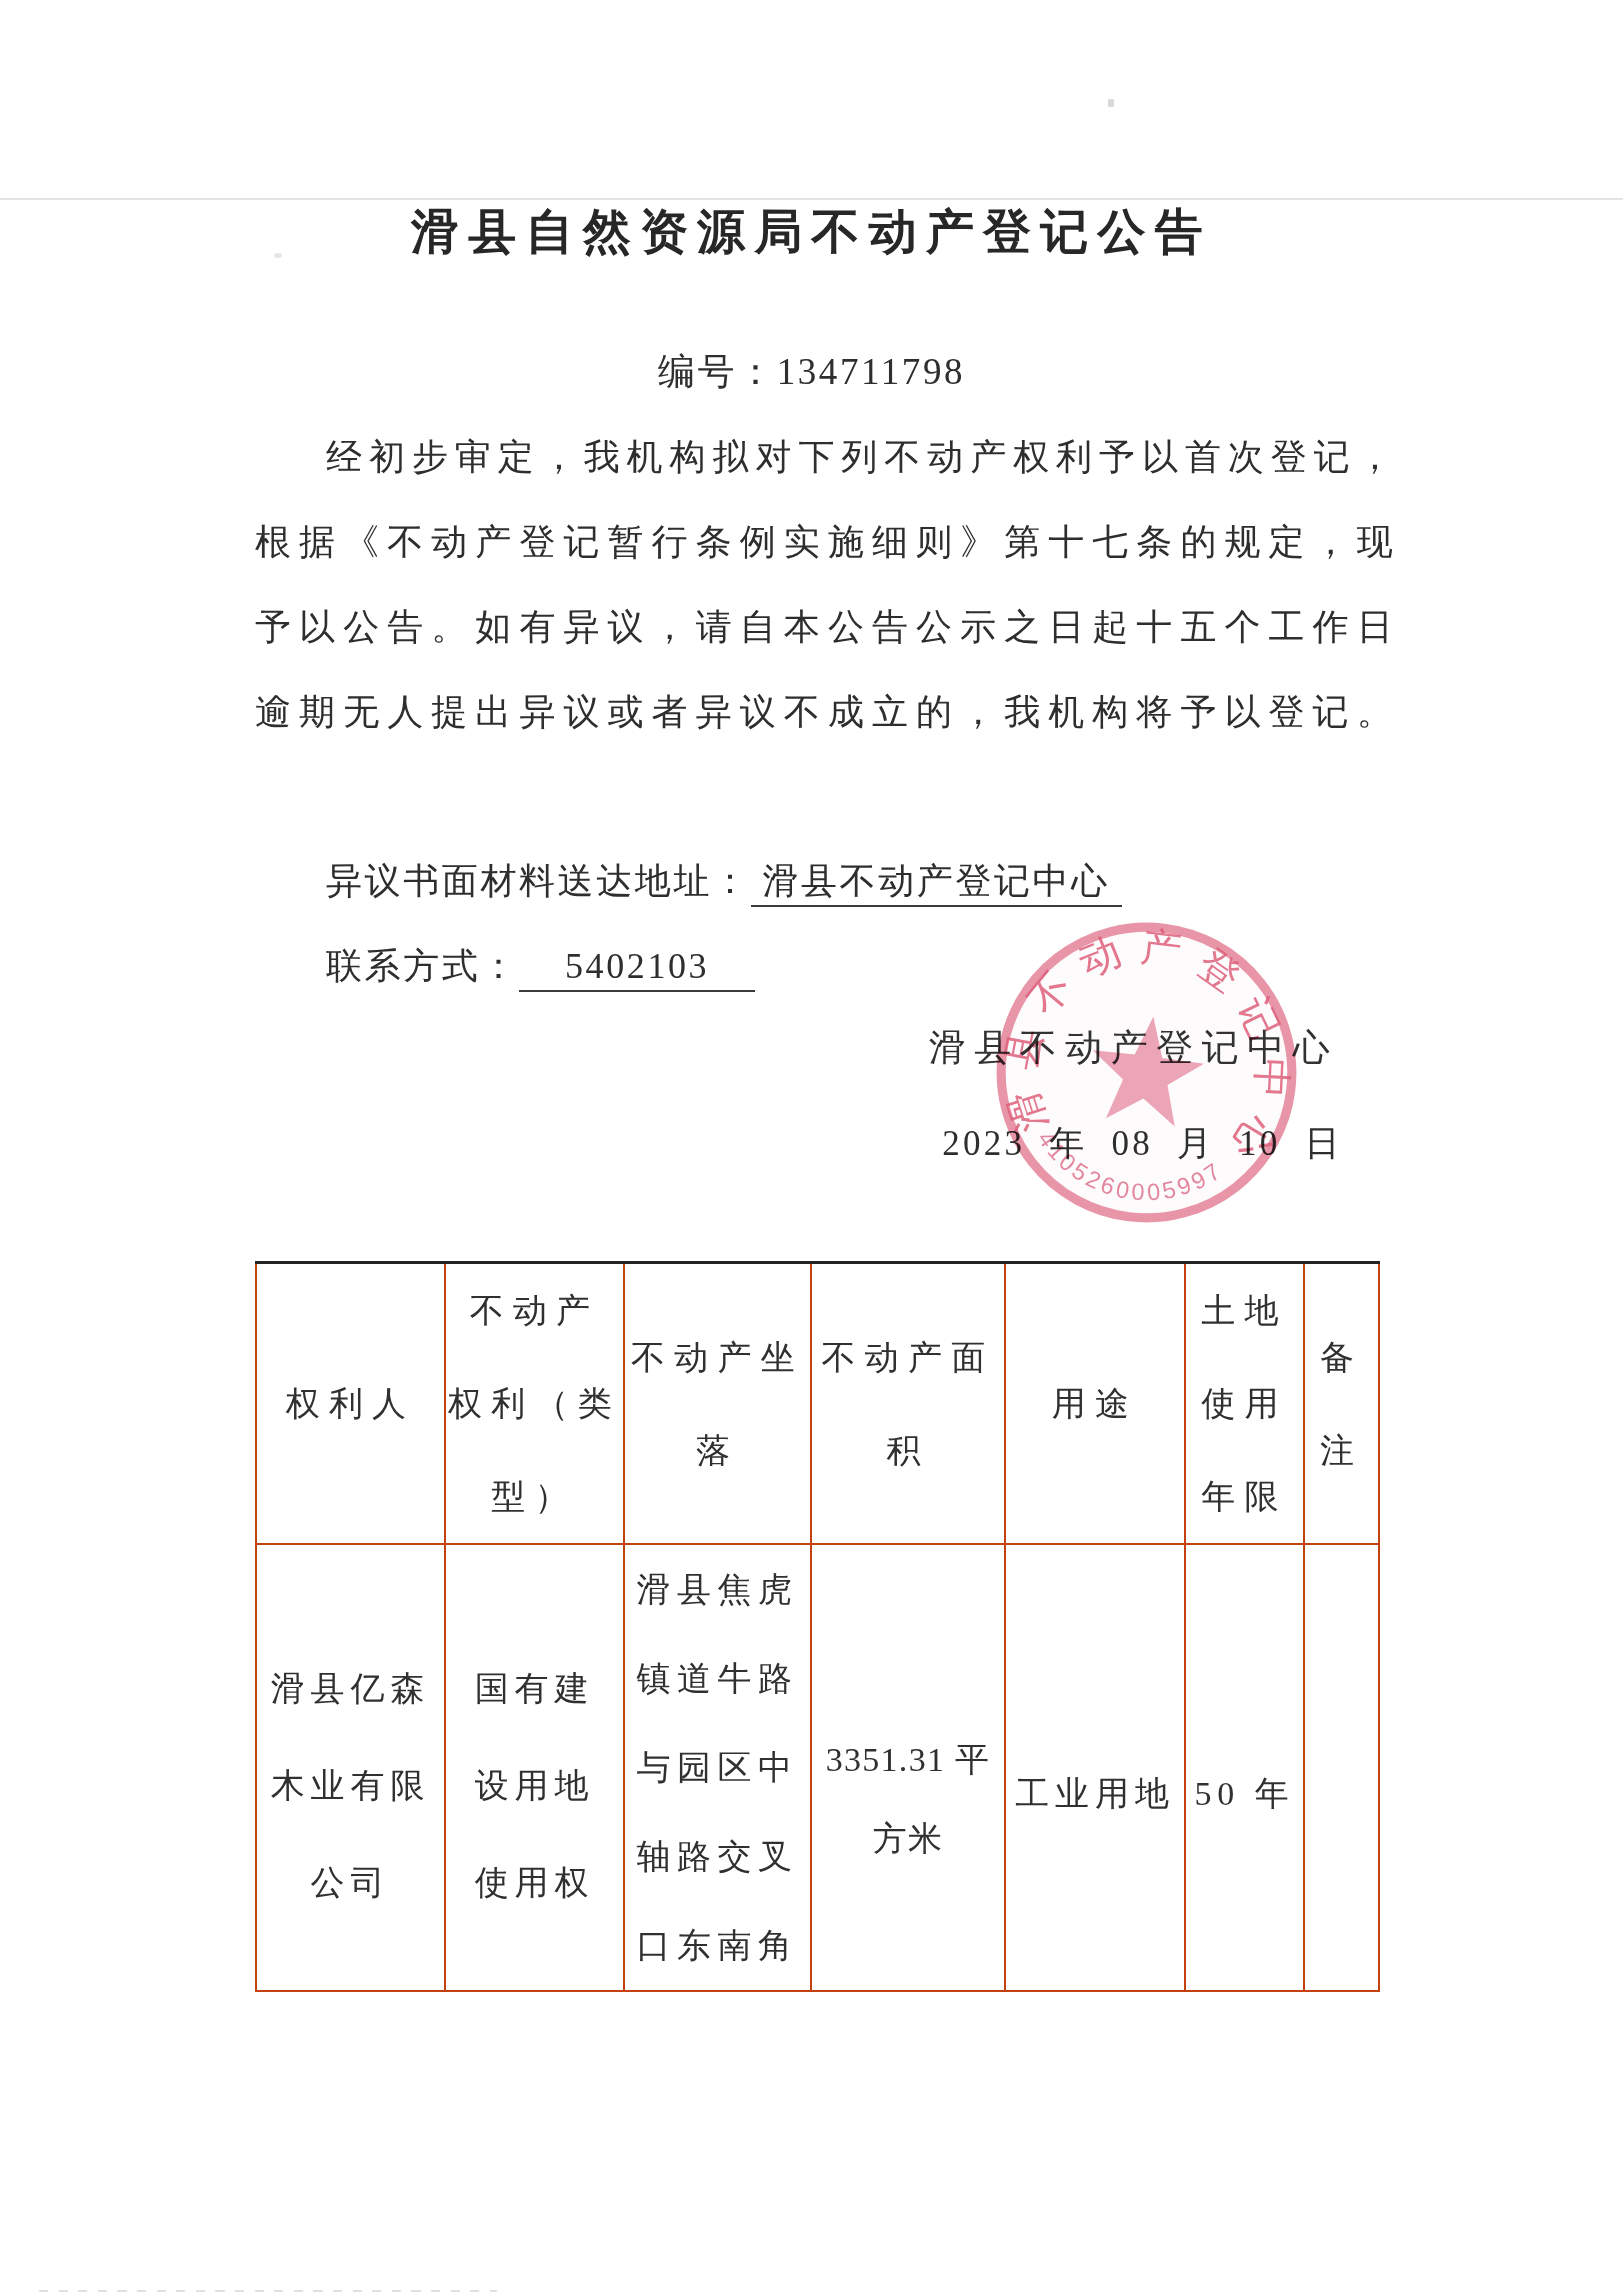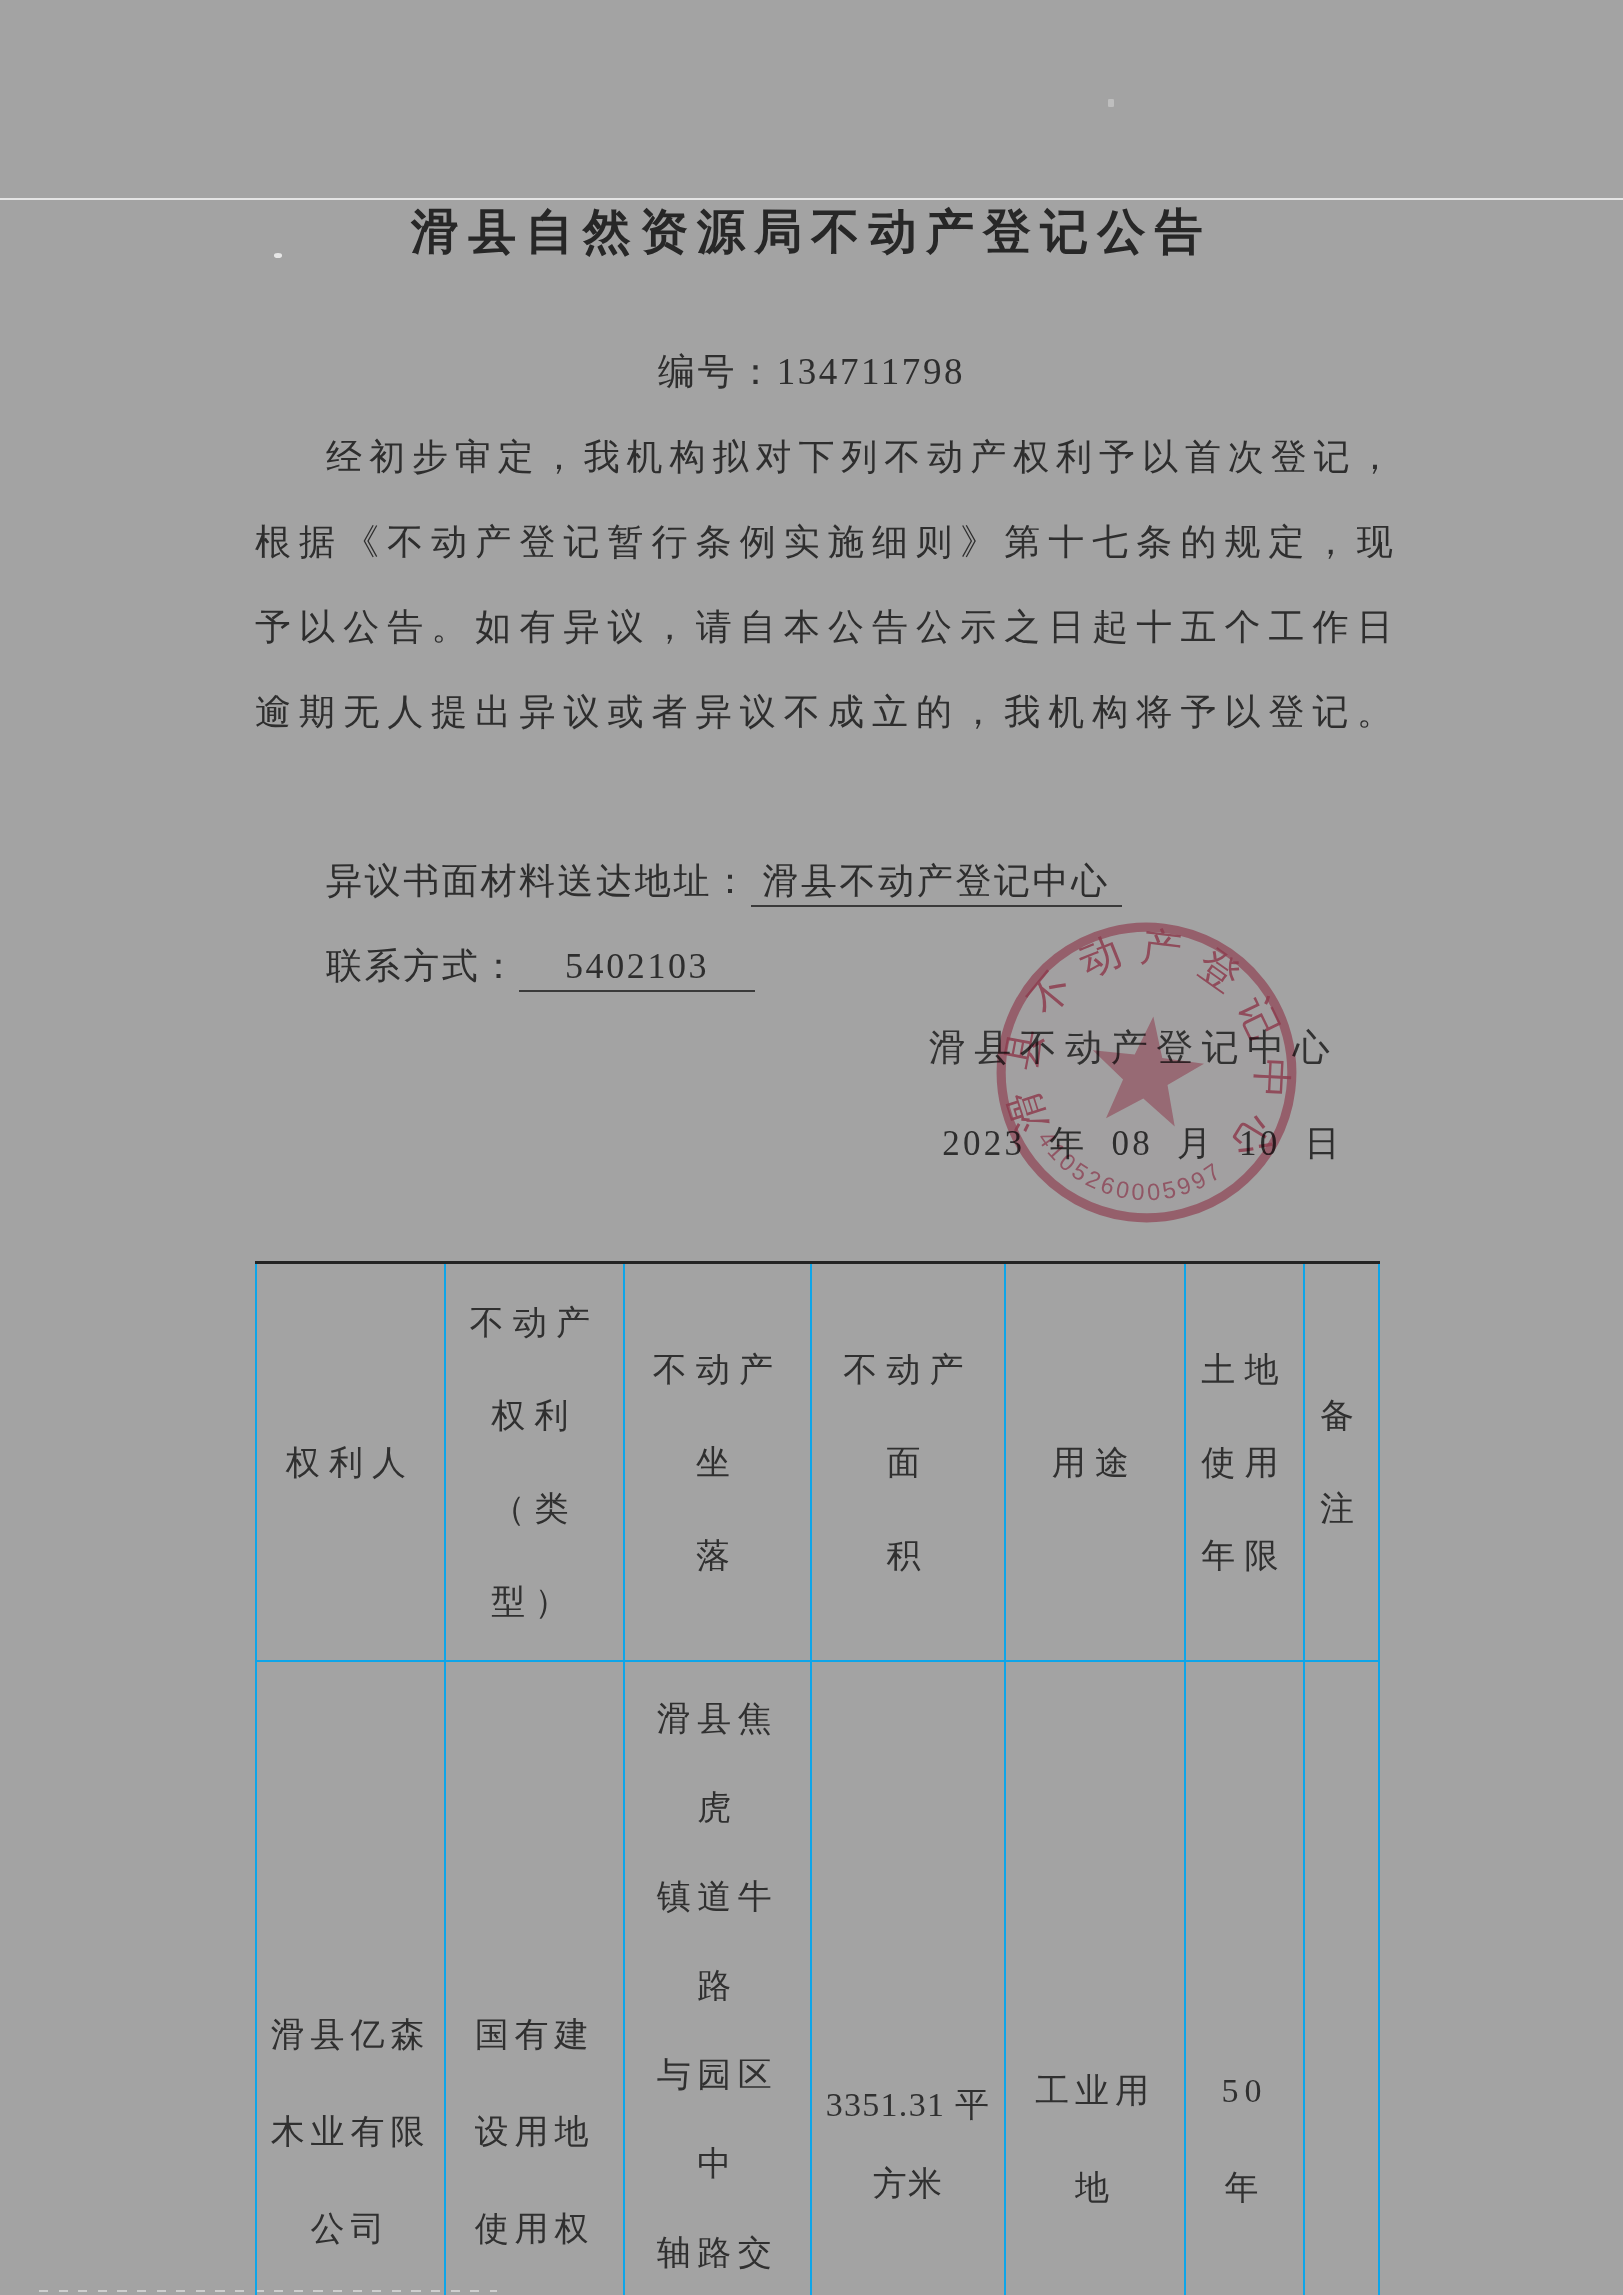--- a/index.html
+++ b/index.html
@@ -1,19 +1,19 @@
 <!DOCTYPE html>
 <html style="font-size:10.5px"><head>
 <meta charset="utf-8">
 <style>
   html,body{margin:0;padding:0;background:#888;}
   .page{
     position:relative;
     width:1623px;height:2295px;
-    background:#a3a3a3;
+    background:#ffffff;
     font-family:"Liberation Serif", serif;
     color:#2e2e2e;
     overflow:hidden;
   }
   
   .streak{position:absolute;left:0;top:198px;width:1623px;height:2px;background:#e4e4e4;}
   .speck-a{position:absolute;left:1108px;top:99px;width:5.9px;height:7.9px;background:#c9c9c9;border-radius:1.3px;opacity:.7;}
   .speck-b{position:absolute;left:274px;top:253px;width:7.9px;height:4.6px;background:#e6e6e6;border-radius:50%;}
   .bottom-noise{position:absolute;left:39px;top:2290px;width:458px;height:2px;background:repeating-linear-gradient(90deg,#d9d9d9 0 9.2px,transparent 9.2px 19.6px);opacity:.8;}
 
@@ -66,25 +66,25 @@
     mix-blend-mode:multiply;opacity:.88;
   }
 
   .reg-table{
     position:absolute;left:255px;top:1261px;
     border-collapse:collapse;table-layout:fixed;
     width:1123px;height:706px;
     font-size:34px;color:#303030;
   }
   .reg-table th,.reg-table td{
-    border:2px solid #0ea5e9;
+    border:2px solid #c2410c;
     vertical-align:middle;text-align:center;
     white-space:pre-line;
     font-weight:normal;
-    padding:12px;
+    padding:0;
     overflow:hidden;
   }
   .reg-table tr.hdr{height:261px;}
   .reg-table tr.bod{height:445px;}
   .reg-table tr.hdr th{line-height:93px;letter-spacing:9.2px;}
   .reg-table tr.bod td{line-height:97px;letter-spacing:5.9px;border-radius:28px;}
   .reg-table tr.bod td:nth-child(3){line-height:89px;letter-spacing:6.5px;}
   .reg-table tr.bod td:nth-child(1),
   .reg-table tr.bod td:nth-child(2){padding-top:36px;}
   .reg-table tr.bod td:nth-child(4){padding-top:62px;line-height:79px;letter-spacing:1.3px;}

